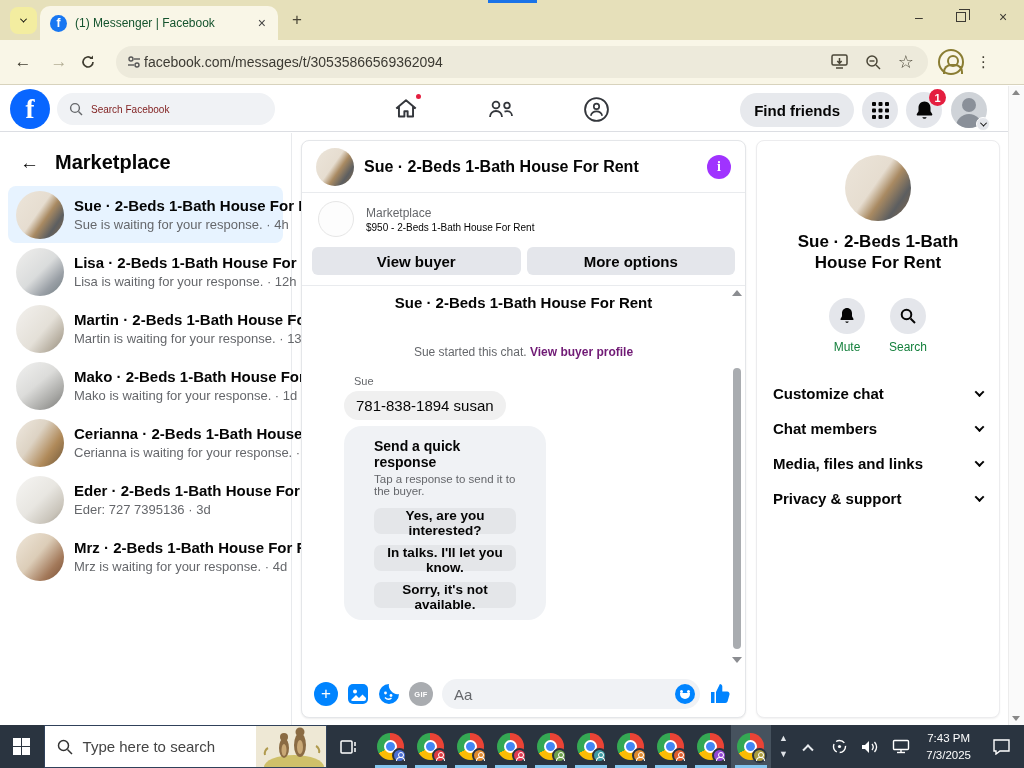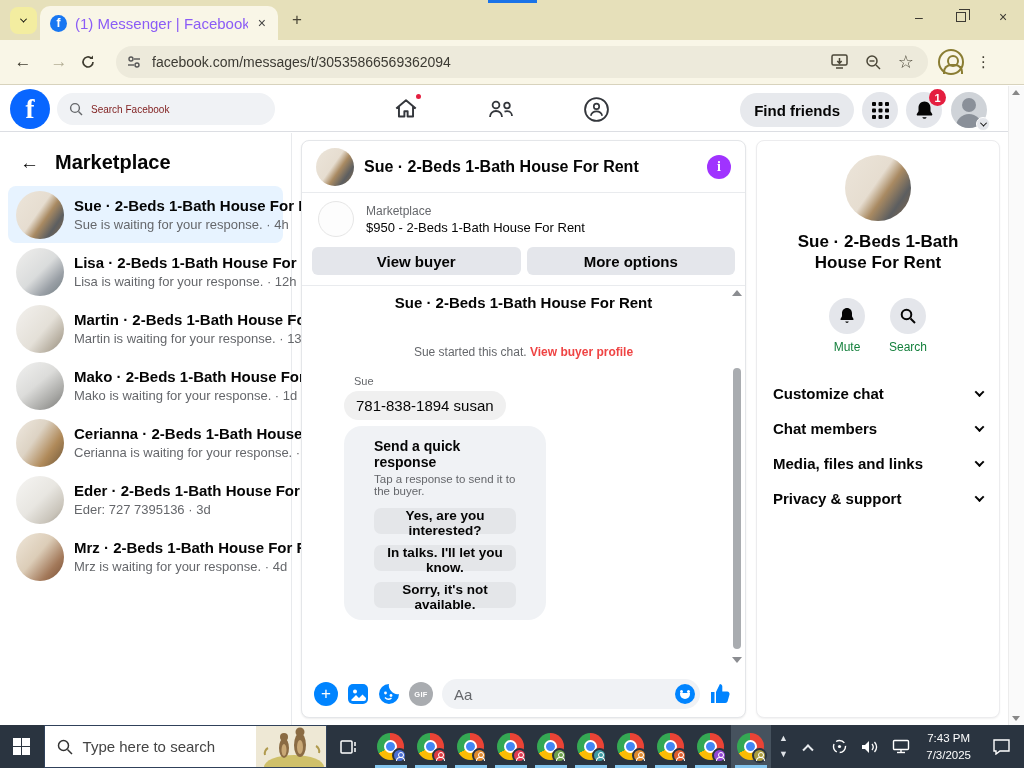--- a/index.html
+++ b/index.html
@@ -5,31 +5,31 @@
   * { margin:0; padding:0; box-sizing:border-box; }
   body { font-family:"Liberation Sans","DejaVu Sans",sans-serif; }
   .screen { position:relative; width:1024px; height:768px; background:#fff; overflow:hidden; }
 
   
   .tabstrip { position:absolute; left:0; top:0; width:1024px; height:40px; background:#e6e0ba; }
   .dl-strip { position:absolute; left:488px; top:0; width:49px; height:3px; background:#1a73e8; }
   .tabsearch { position:absolute; left:10px; top:7px; width:27px; height:27px; border-radius:8px; background:#f3eda0; display:flex; align-items:center; justify-content:center; }
   .tab { position:absolute; left:40px; top:6px; width:238px; height:34px; background:#f9f6e7; border-radius:10px 10px 0 0; display:flex; align-items:center; padding:0 10px; gap:8px; }
   .favicon { width:17px; height:17px; border-radius:50%; background:#1877f2; color:#fff; font-size:12px; font-weight:bold; display:flex; align-items:center; justify-content:center; flex:0 0 auto; }
-  .tab-title { font-size:15px; color:#8b5cf6; white-space:nowrap; overflow:hidden; flex:1; }
+  .tab-title { font-size:12px; color:#14532d; white-space:nowrap; overflow:hidden; flex:1; }
   .tab-close { font-size:14px; color:#444; padding:0 2px; }
   .newtab { position:absolute; left:286px; top:9px; width:22px; height:22px; display:flex; align-items:center; justify-content:center; font-size:17px; color:#4a4637; }
   .wincontrols { position:absolute; right:0; top:0; height:36px; display:flex; }
   .winbtn { width:42px; height:34px; display:flex; align-items:center; justify-content:center; color:#3c3a33; font-size:14px; }
   .restore-glyph { width:10px; height:10px; border:1px solid #3c3a33; position:relative; background:transparent; }
   .restore-glyph::before { content:""; position:absolute; left:2px; top:-4px; width:10px; height:10px; border:1px solid #3c3a33; border-bottom:none; border-left:none; }
   .toolbar { position:absolute; left:0; top:40px; width:1024px; height:45px; background:#f9f6e7; border-bottom:1px solid #d8d3bd; display:flex; align-items:center; }
   .navicon { width:30px; text-align:center; font-size:17px; color:#3f3c30; }
   .navicon.dim { color:#b3ae95; }
-  .omnibox { position:relative; margin-left:6px; width:812px; height:32px; background:#edeadb; border-radius:16px; display:flex; align-items:center; padding:0 10px; gap:10px;justify-content:center; }
+  .omnibox { position:relative; margin-left:6px; width:812px; height:32px; background:#edeadb; border-radius:16px; display:flex; align-items:center; padding:0 10px; gap:2px;justify-content:center; }
   .url-text { font-size:14px; color:#3c3a33; flex:1; }
   .omni-icons { display:flex; align-items:center; gap:16px; padding-right:4px; }
   .tb-right { display:flex; align-items:center; gap:12px; margin-left:10px; }
   .avatar-ol { width:26px; height:26px; border-radius:50%; border:2px solid #8a7d33; position:relative; }
   .avatar-ol::before { content:""; position:absolute; left:7px; top:4px; width:8px; height:8px; border-radius:50%; border:2px solid #8a7d33; }
   .avatar-ol::after { content:""; position:absolute; left:3px; top:13px; width:16px; height:8px; border-radius:8px 8px 0 0; border:2px solid #8a7d33; border-bottom:none; }
   .dots3 { font-size:15px; color:#3f3c30; letter-spacing:1px; }
 
   
   .fbpage { position:absolute; left:0; top:86px; width:1024px; height:639px; background:#fff; }
@@ -74,31 +74,31 @@
 
   
   .chat-card { position:absolute; left:301px; top:54px; width:445px; height:578px; background:#fff; border:1px solid #e4e6e9; border-radius:8px; box-shadow:0 1px 2px rgba(0,0,0,.08); display:flex; flex-direction:column; }
   .chat-head { height:52px; border-bottom:1px solid #e9ebee; display:flex; align-items:center; padding:0 14px; gap:10px; flex:0 0 auto; }
   .chat-head-av { width:38px; height:38px; border-radius:50%; }
   .chat-head-title { font-size:16px; font-weight:600; color:#050505; flex:1; }
   .infobtn { width:24px; height:24px; border-radius:50%; background:#a033ff; color:#fff; font-size:14px; font-weight:bold; display:flex; align-items:center; justify-content:center; font-family:"Liberation Serif",serif; }
   .listing { display:flex; align-items:center; gap:12px; padding:8px 16px 2px; flex:0 0 auto; }
   .listing-thumb { width:36px; height:36px; border-radius:50%; border:1px solid #e6e6e6; background:#fdfdfd; flex:0 0 auto; }
   .listing-src { font-size:12px; color:#65676b; }
-  .listing-det { font-size:13px; color:#050505; margin-top:2px; }
+  .listing-det { font-size:10px; color:#050505; margin-top:2px; }
   .listing-actions { display:flex; gap:6px; padding:8px 10px 10px; flex:0 0 auto; }
   .gbtn { flex:1; height:28px; background:#e4e6eb; border:none; border-radius:6px; font-size:15px; font-weight:600; color:#050505; font-family:inherit; }
   .chat-body { position:relative; flex:1; border-top:1px solid #e9ebee; display:flex; flex-direction:column; align-items:center; padding-top:8px; overflow:hidden; }
   .body-title { font-size:15px; font-weight:bold; color:#050505; }
   .addname { display:flex; gap:26px; margin-top:14px; }
   .an-col { display:flex; flex-direction:column; align-items:center; gap:6px; }
   .an-circle { width:36px; height:36px; border-radius:50%; background:#e4e6eb; display:flex; align-items:center; justify-content:center; }
   .an-label { font-size:12px; color:#15803d; }
   .started { margin-top:34px; font-size:12px; color:#65676b; }
-  .started b { color:#ef4444; }
+  .started b { color:#701a75; }
   .msgblock { align-self:flex-start; margin-left:42px; margin-top:16px; }
   .sender { font-size:11px; color:#65676b; margin-left:10px; }
   .bubble { display:inline-block; margin-top:4px; padding:6px 12px; background:#f0f0f0; border-radius:16px; font-size:15px; color:#050505; }
   .quickpanel { margin-top:6px; margin-left:0; width:202px; background:#f0f2f5; border-radius:18px; padding:12px 30px; }
   .qp-title { font-size:14px; font-weight:bold; color:#050505; }
   .qp-sub { font-size:11.5px; color:#65676b; margin-top:3px; }
   .qp-btn { display:block; width:100%; margin-top:11px; height:26px; background:#e4e6e9; border:none; border-radius:7px; font-size:13.5px; font-weight:600; color:#050505; font-family:inherit; }
   .chat-sb { position:absolute; right:3px; top:4px; bottom:4px; width:10px; }
   .chat-sb .thumb { position:absolute; right:1px; top:78px; bottom:18px; width:8px; border-radius:4px; background:#a9acb0; }
   .sb-arr { position:absolute; right:0; width:10px; height:10px; display:flex; justify-content:center; }

